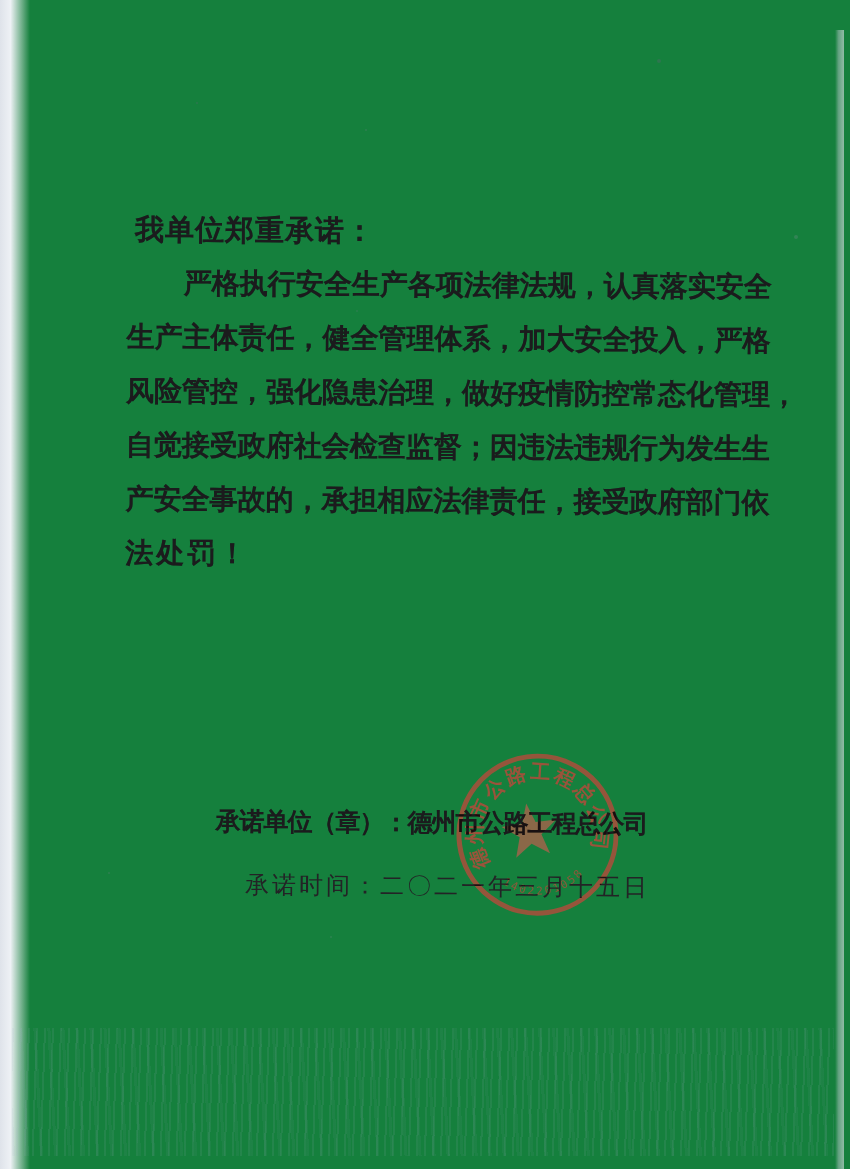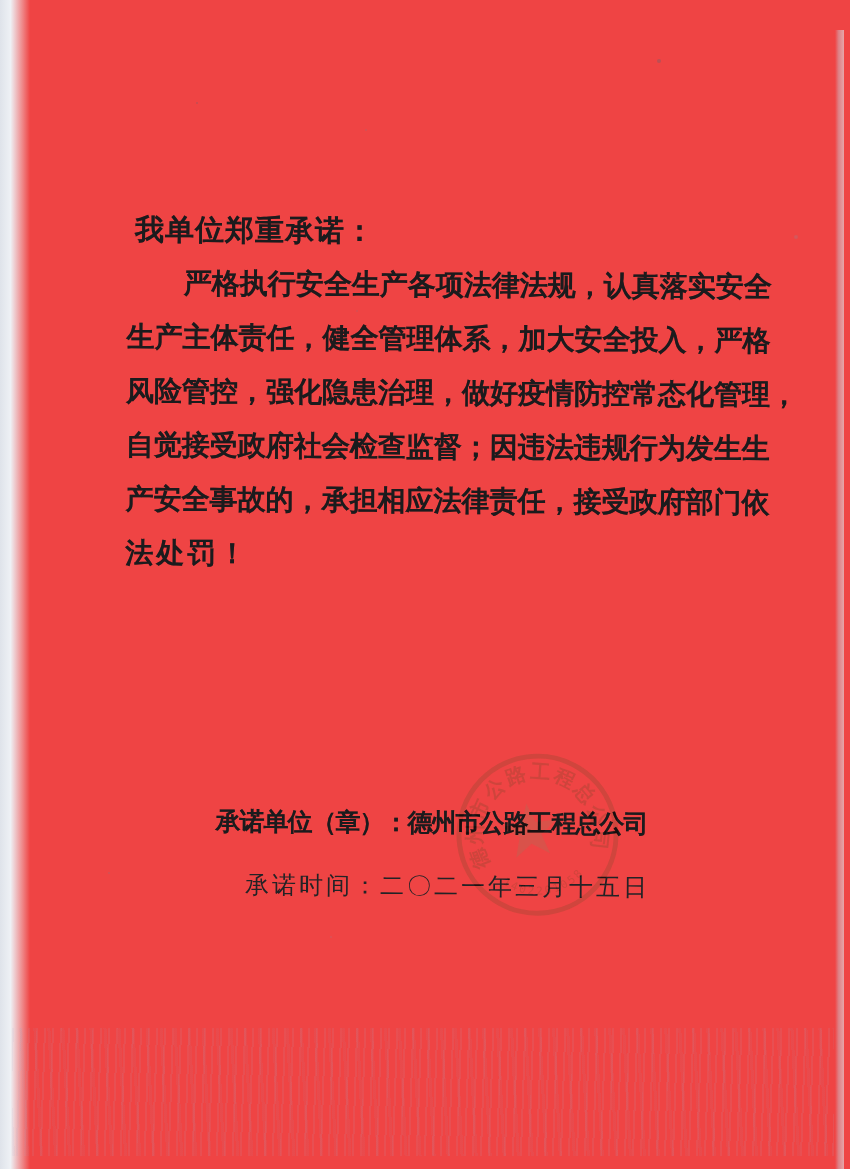--- a/index.html
+++ b/index.html
@@ -1,18 +1,18 @@
 <!DOCTYPE html>
 <html><head>
 <meta charset="utf-8">
 <style>
   html,body { margin:0; padding:0; background:#ffffff; }
   .page {
     position:relative; width:850px; height:1169px; overflow:hidden;
-    background:#ef4444;
+    background:#15803d;
     font-family:"Liberation Serif","DejaVu Serif",serif;
     color:#1b1b1d;
   }
   
   .edge-left {
     position:absolute; left:0; top:0; bottom:0; width:30px;
     background:linear-gradient(90deg,#dfe3ea 0%,#eef1f5 35%,rgba(255,255,255,0) 100%);
     pointer-events:none;
   }
   .edge-right {

